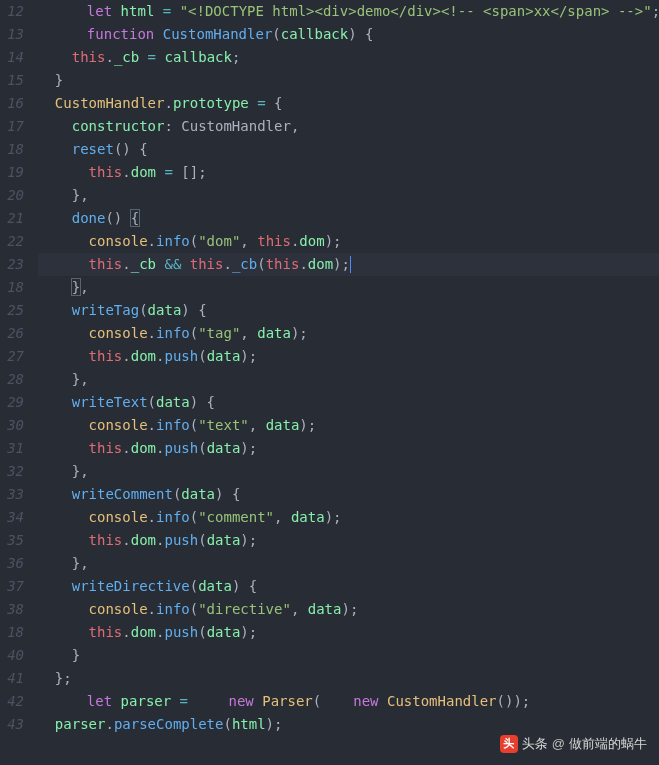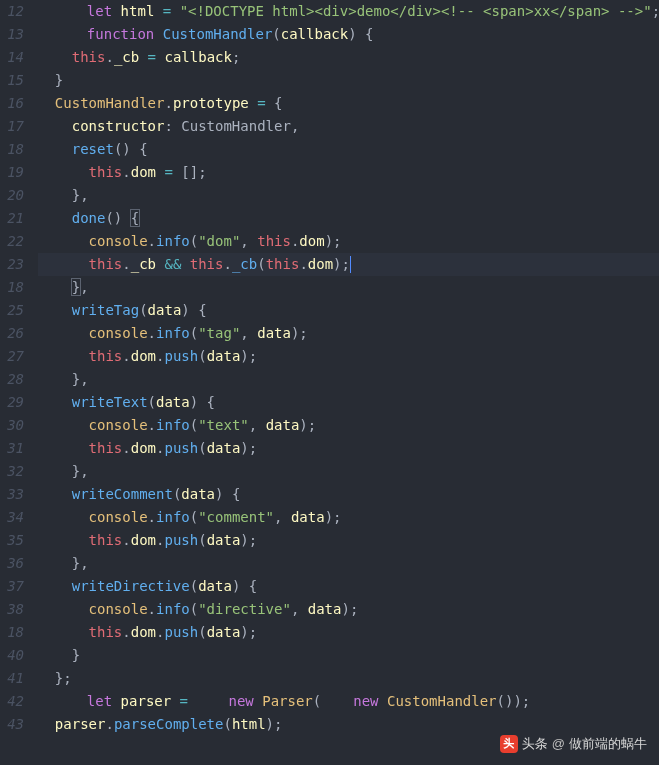--- a/index.html
+++ b/index.html
@@ -36,21 +36,21 @@
       margin-top: -2px;
     }
     .bracket-match {
       border: 1px solid #5c6370;
       margin: -1px;
     }
     
     .kw { color: #c678dd; margin-left: 32px; }      
     .fn { color: #61afef; }      
     .cl { color: #e5c07b; }      
-    .pr { color: #fef9c3; }      
+    .pr { color: #86efac; }      
     .va { color: #e06c75; text-align: right; }      
     .st { color: #98c379; }      
     .op { color: #56b6c2; }      
     .pu { color: #abb2bf; } 
     .pl { color: #abb2bf; }
 
     .watermark {
       position: absolute;
       bottom: 10px;
       right: 12px;

